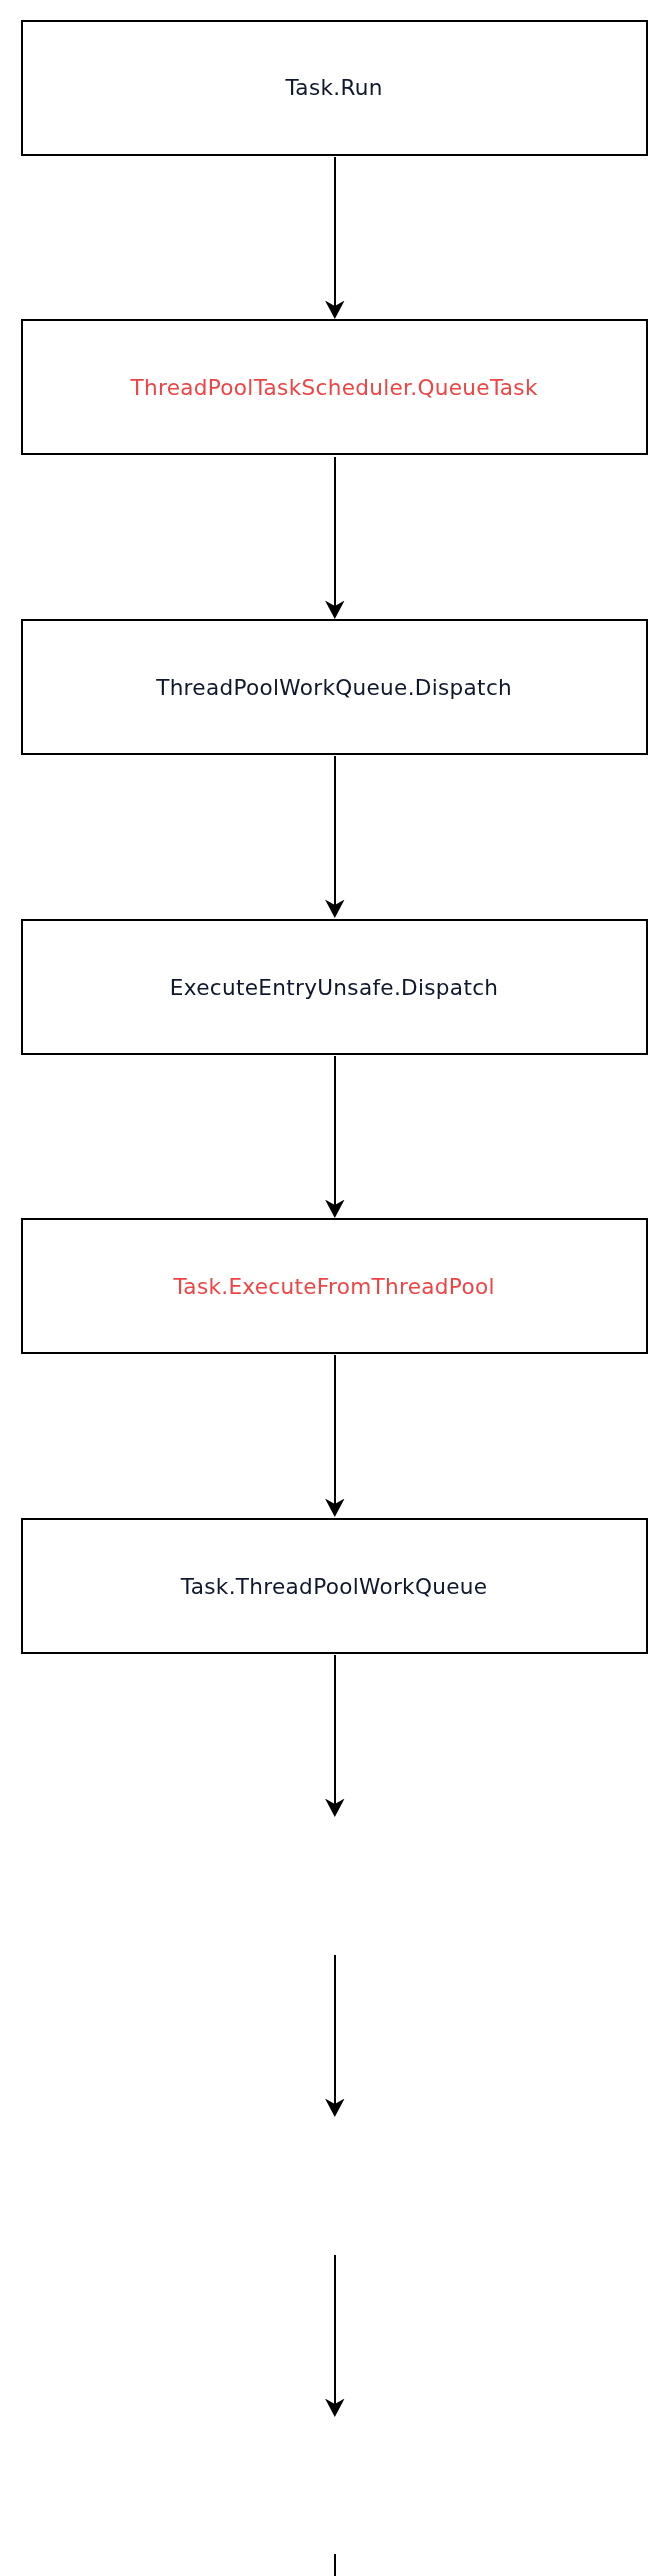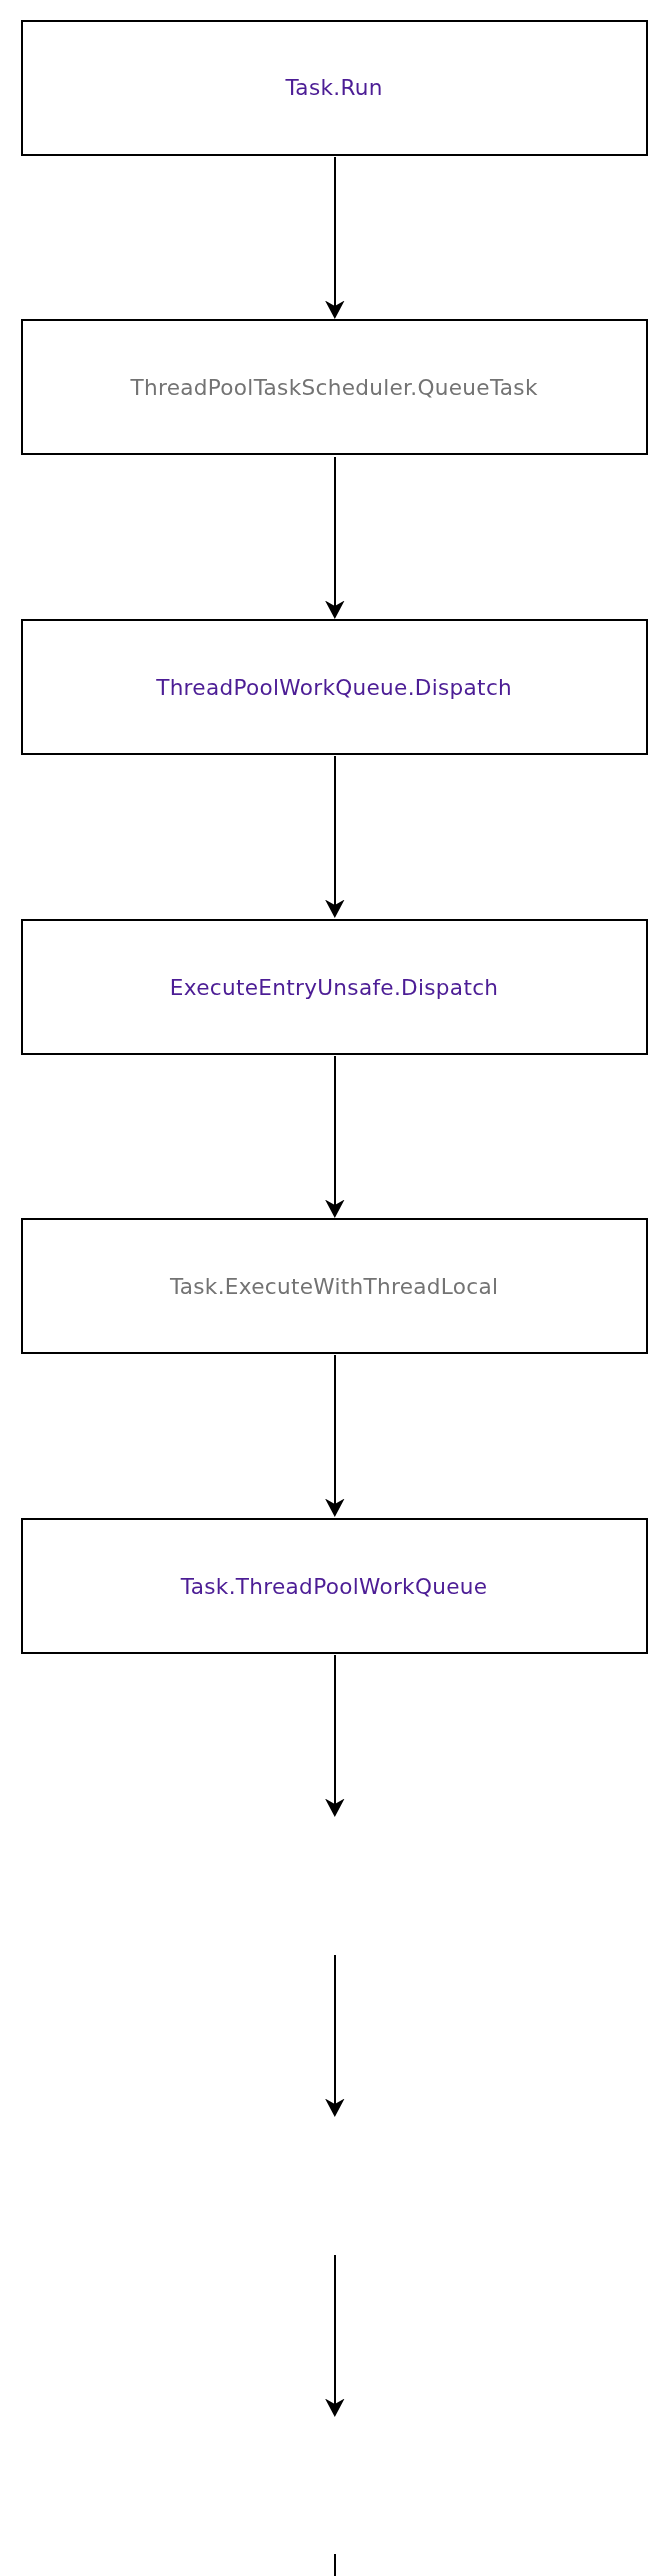--- a/index.html
+++ b/index.html
@@ -27,22 +27,22 @@
     justify-content: center;
     box-sizing: content-box;
   }
   .node-label {
     font-size: 21.6px;
     letter-spacing: 0.3px;
     color: #000000;
     white-space: nowrap;
     text-align: center;
   }
-  .node-label[data-color="red"] { color: #737373; }
-  .node-label[data-color="black"] { color: #4c1d95; }
+  .node-label[data-color="red"] { color: #ef4444; }
+  .node-label[data-color="black"] { color: #0f172a; }
   .arrow {
     position: absolute;
     left: 0;
     width: 670px;
     height: 162px;
   }
   .arrow-stem {
     position: absolute;
     left: 334px;
     top: 0;
@@ -95,21 +95,21 @@
   <div class="node" style="top:919px">
     <span class="node-label" data-color="black">ExecuteEntryUnsafe.Dispatch</span>
   </div>
 
   <div class="arrow" style="top:1056px">
     <div class="arrow-stem"></div>
     <div class="arrowhead"></div>
   </div>
 
   <div class="node" style="top:1218px">
-    <span class="node-label" data-color="red">Task.ExecuteWithThreadLocal</span>
+    <span class="node-label" data-color="red">Task.ExecuteFromThreadPool</span>
   </div>
 
   <div class="arrow" style="top:1355px">
     <div class="arrow-stem"></div>
     <div class="arrowhead"></div>
   </div>
 
   <div class="node" style="top:1518px">
     <span class="node-label" data-color="black">Task.ThreadPoolWorkQueue</span>
   </div>

